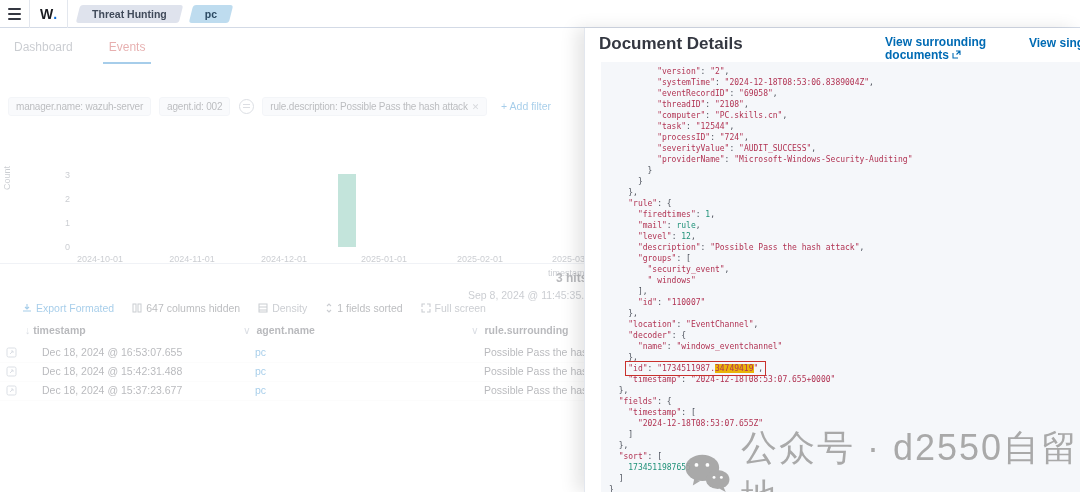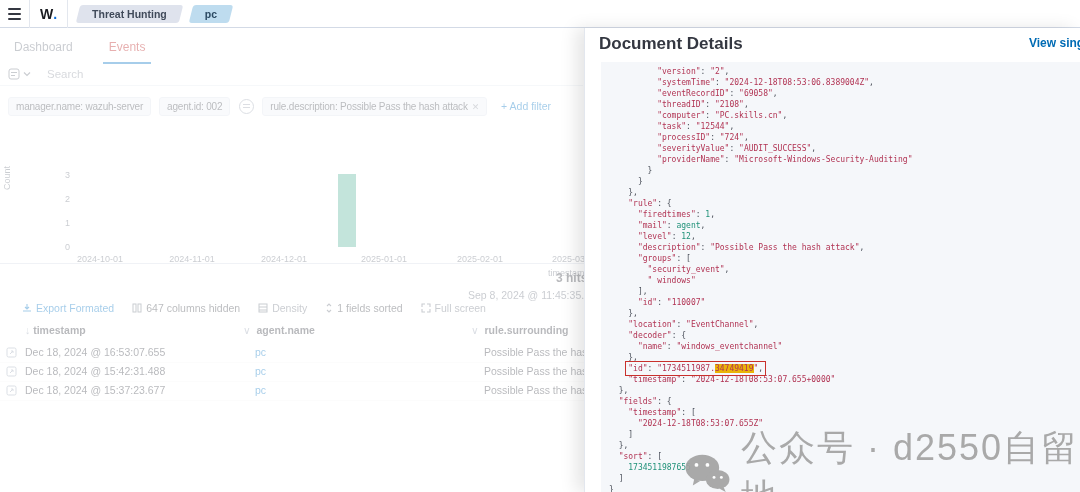--- a/index.html
+++ b/index.html
@@ -62,21 +62,21 @@
   .tbtn.dark { color:#3d4149; font-weight:500; }
 
   .thead { position:absolute; left:0; top:296px; width:600px; height:18px; font-weight:bold; font-size:10.5px; color:#343741; }
   .thead .chev, .trow .chev { color:#98a2b3; font-weight:normal; }
   .th-ts { position:absolute; left:25px; top:0; cursor:pointer; }
   .th-ag { position:absolute; left:243px; top:0; cursor:pointer; }
   .th-ru { position:absolute; left:471px; top:0; cursor:pointer; }
   .trow { position:absolute; left:0; width:600px; height:19px; font-size:10.5px; color:#343741;
           border-bottom:1px solid rgba(0,0,0,0.03); }
   .trow .exp { position:absolute; left:6px; top:3px; color:#98a2b3; cursor:pointer; }
-  .trow .c-ts { position:absolute; left:25px; top:2px; }
+  .trow .c-ts { position:absolute; left:42px; top:2px; }
   .trow .c-ag { position:absolute; left:255px; top:2px; color:#0071c2; cursor:pointer; }
   .trow .c-ru { position:absolute; left:484px; top:2px; width:220px; white-space:nowrap; overflow:hidden; }
 
   
   .mask { position:absolute; left:0; top:28px; width:1080px; height:464px;
           background:rgba(255,255,255,0.65); z-index:2; }
 
   
   .flyout { position:absolute; left:584px; top:28px; width:496px; height:464px; background:#fff; z-index:10;
             box-shadow:-8px 0 16px rgba(0,0,0,0.10); border-left:1px solid #e3e7ee; }
@@ -125,33 +125,20 @@
     </div>
   </header>
 
   <div class="main">
 
     <div class="tabs">
       <div class="tab">Dashboard</div>
       <div class="tab active">Events</div>
     </div>
 
-    <div class="searchrow">
-      <span class="qicon">
-        <svg width="12" height="12" viewBox="0 0 12 12">
-            <rect x="1" y="1" width="10" height="10" rx="2" fill="none" stroke="#69707d"></rect>
-            <line x1="3" y1="4.5" x2="9" y2="4.5" stroke="#69707d"></line>
-            <line x1="3" y1="7.5" x2="7" y2="7.5" stroke="#69707d"></line>
-          </svg>
-        <svg width="8" height="8" viewBox="0 0 8 8">
-            <path d="M1 2.5 L4 5.5 L7 2.5" fill="none" stroke="#69707d" stroke-width="1.2"></path>
-          </svg>
-      </span>
-      <span class="search-ph">Search</span>
-    </div>
 
     <div class="filters">
       <span class="pill"><span>manager.name: wazuh-server</span></span>
       <span class="pill"><span>agent.id: 002</span></span>
       <span class="circle-btn">
           <i></i>
           <i></i>
         </span>
       <span class="pill"><span>rule.description: Possible Pass the hash attack</span><span class="x">✕</span></span>
       <span class="addfilter">+ Add filter</span>
@@ -252,37 +239,43 @@
       <span class="c-ts">Dec 18, 2024 @ 15:37:23.677</span>
       <span class="c-ag">pc</span>
       <span class="c-ru">Possible Pass the hash attack</span>
     </div>
   </div>
 
   <div class="mask"></div>
 
   <aside class="flyout">
     <div class="fly-title">Document Details</div>
+    <div class="fly-link1">
+      <span>View surrounding documents</span>
+      <svg style="display:inline" width="9" height="9" viewBox="0 0 9 9">
+          <path d="M1 3 v5 h5 M4 1 h4 v4 M8 1 L4.5 4.5" fill="none" stroke="#006bb4" stroke-width="1.1"></path>
+        </svg>
+    </div>
     <div class="fly-link2">View single</div>
     <div class="codeblock">
         <div class="cl"><span class="k">          "version"</span><span class="p">: </span><span class="k">"2"</span><span class="p">,</span></div>
         <div class="cl"><span class="k">          "systemTime"</span><span class="p">: </span><span class="k">"2024-12-18T08:53:06.8389004Z"</span><span class="p">,</span></div>
         <div class="cl"><span class="k">          "eventRecordID"</span><span class="p">: </span><span class="k">"69058"</span><span class="p">,</span></div>
         <div class="cl"><span class="k">          "threadID"</span><span class="p">: </span><span class="k">"2108"</span><span class="p">,</span></div>
         <div class="cl"><span class="k">          "computer"</span><span class="p">: </span><span class="k">"PC.skills.cn"</span><span class="p">,</span></div>
         <div class="cl"><span class="k">          "task"</span><span class="p">: </span><span class="k">"12544"</span><span class="p">,</span></div>
         <div class="cl"><span class="k">          "processID"</span><span class="p">: </span><span class="k">"724"</span><span class="p">,</span></div>
         <div class="cl"><span class="k">          "severityValue"</span><span class="p">: </span><span class="k">"AUDIT_SUCCESS"</span><span class="p">,</span></div>
         <div class="cl"><span class="k">          "providerName"</span><span class="p">: </span><span class="k">"Microsoft-Windows-Security-Auditing"</span></div>
         <div class="cl"><span class="p">        }</span></div>
         <div class="cl"><span class="p">      }</span></div>
         <div class="cl"><span class="p">    },</span></div>
         <div class="cl"><span class="k">    "rule"</span><span class="p">: {</span></div>
         <div class="cl"><span class="k">      "firedtimes"</span><span class="p">: </span><span class="n">1</span><span class="p">,</span></div>
-        <div class="cl"><span class="k">      "mail"</span><span class="p">: </span><span class="n">agent</span><span class="p">,</span></div>
+        <div class="cl"><span class="k">      "mail"</span><span class="p">: </span><span class="n">rule</span><span class="p">,</span></div>
         <div class="cl"><span class="k">      "level"</span><span class="p">: </span><span class="n">12</span><span class="p">,</span></div>
         <div class="cl"><span class="k">      "description"</span><span class="p">: </span><span class="k">"Possible Pass the hash attack"</span><span class="p">,</span></div>
         <div class="cl"><span class="k">      "groups"</span><span class="p">: [</span></div>
         <div class="cl"><span class="k">        "security_event"</span><span class="p">,</span></div>
         <div class="cl"><span class="k">        " windows"</span></div>
         <div class="cl"><span class="p">      ],</span></div>
         <div class="cl"><span class="k">      "id"</span><span class="p">: </span><span class="k">"110007"</span></div>
         <div class="cl"><span class="p">    },</span></div>
         <div class="cl"><span class="k">    "location"</span><span class="p">: </span><span class="k">"EventChannel"</span><span class="p">,</span></div>
         <div class="cl"><span class="k">    "decoder"</span><span class="p">: {</span></div>

